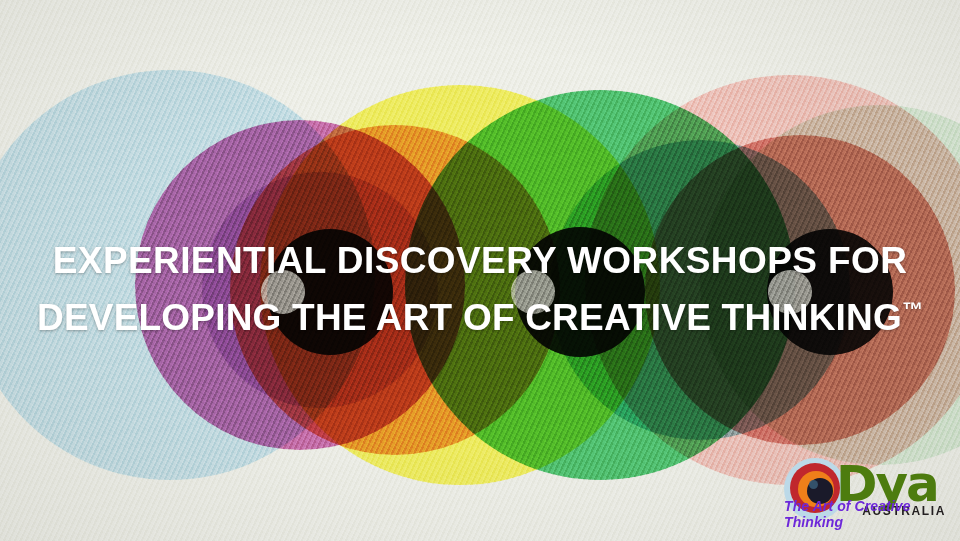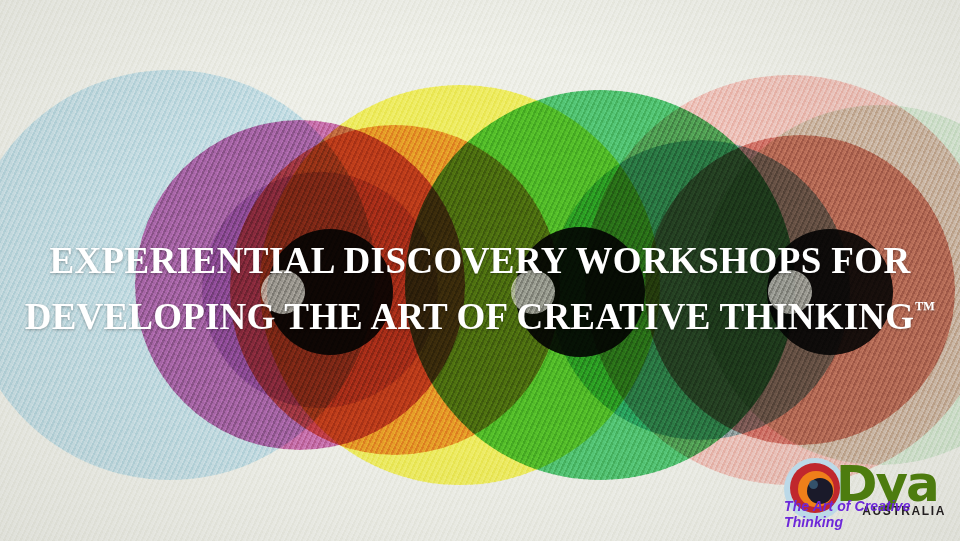--- a/index.html
+++ b/index.html
@@ -52,21 +52,20 @@
     background:#d8d8d0; opacity:0.55;
   }
 
   
   #headline {
     position:absolute; z-index:45; left:0; right:0; top:236px;
     text-align:center; color:#ffffff;
     font-weight:bold; font-size:37px; line-height:49px;
     letter-spacing:0.4px;
     text-shadow:0 1px 3px rgba(0,0,0,0.30);
-    font-family:Liberation Serif, serif;
     -webkit-font-smoothing:antialiased;
   }
   #headline .l2 { letter-spacing:0.2px;text-align:center; }
   .tm { font-size:21px; vertical-align:super; letter-spacing:0; }
 
   
   #logo {
     position:absolute; z-index:46; right:12px; bottom:9px;
     width:164px; height:78px;
   }

